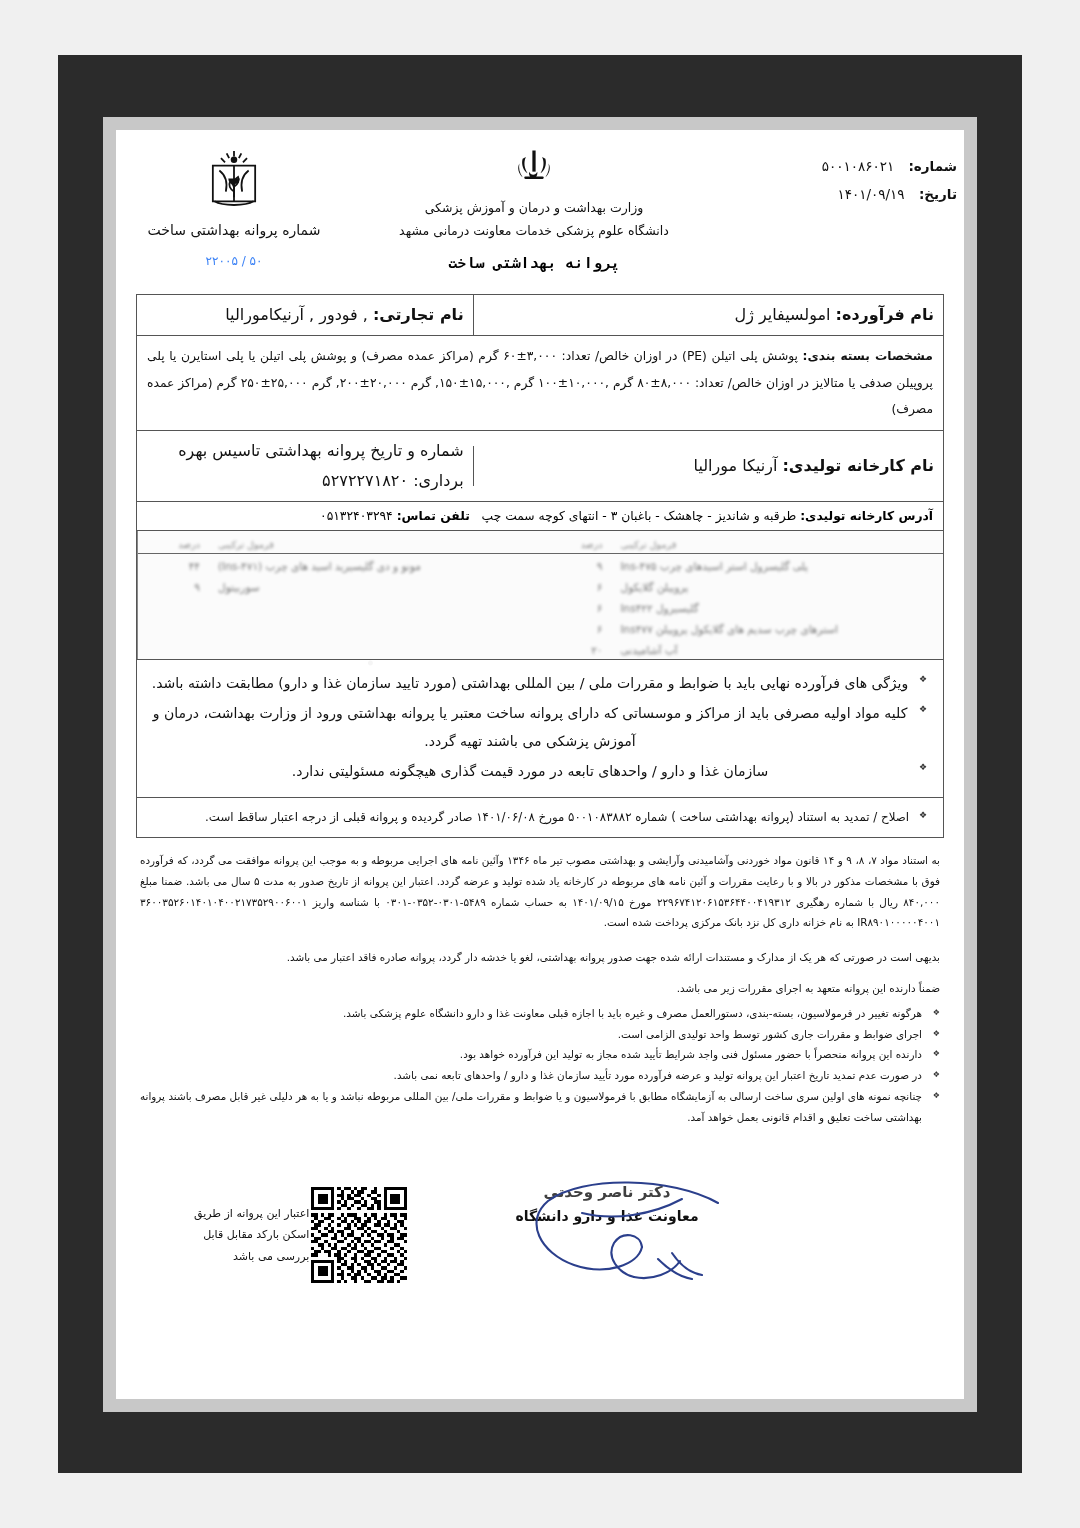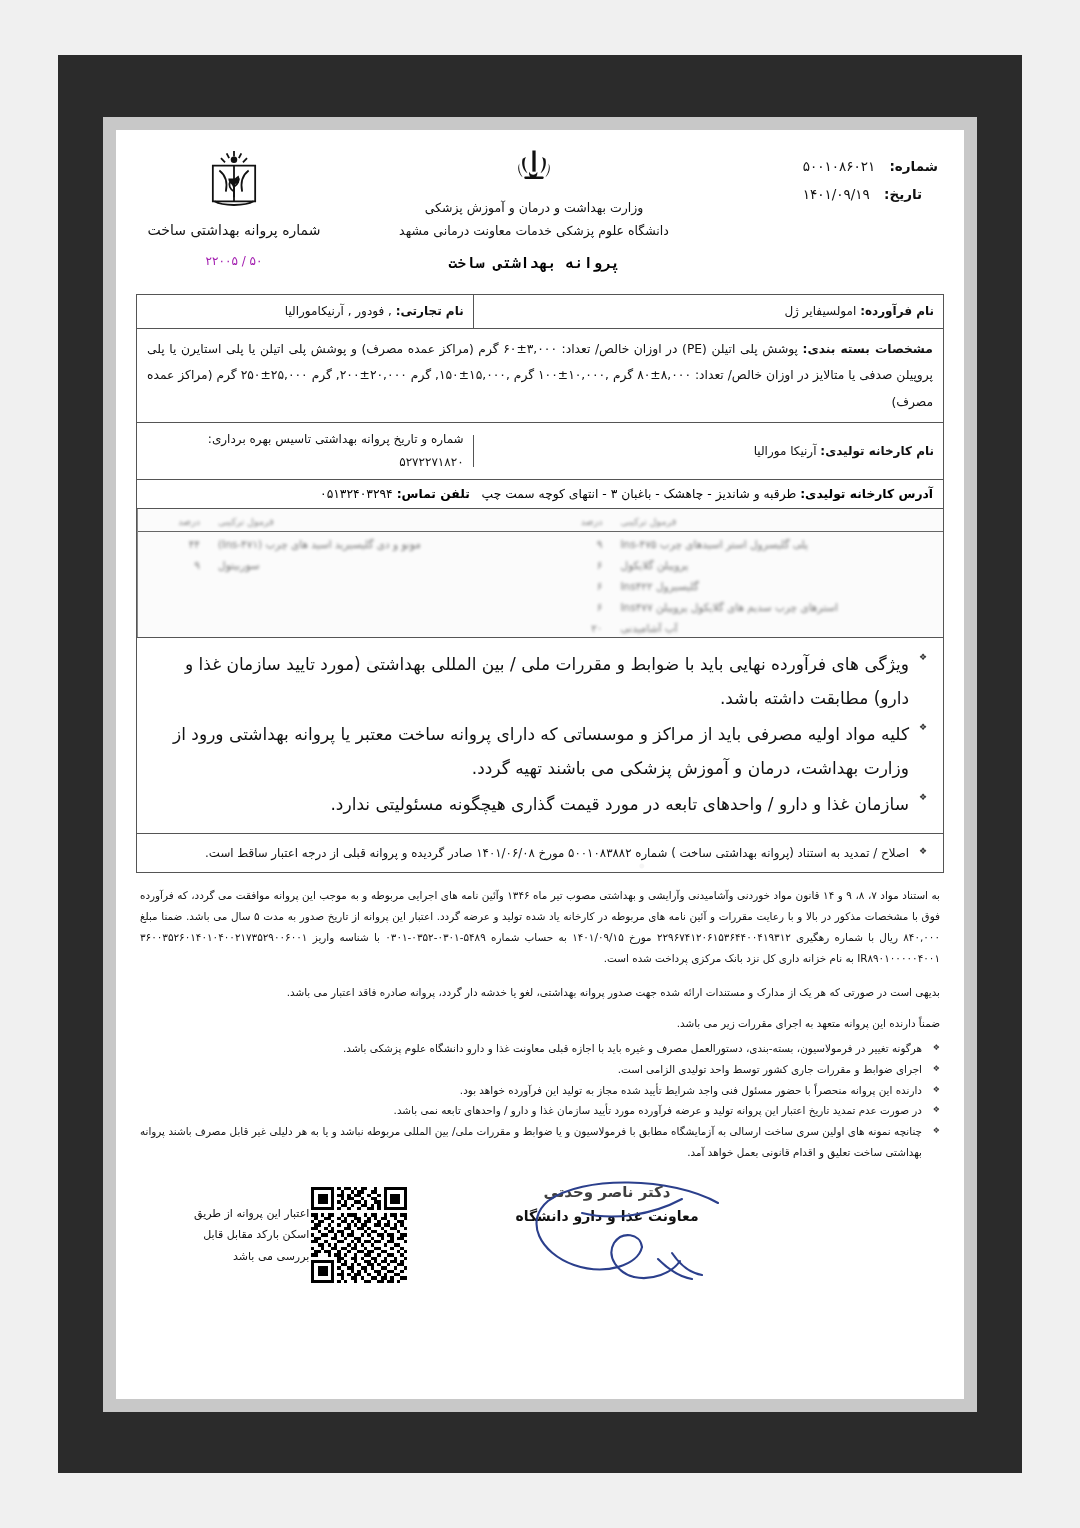--- a/index.html
+++ b/index.html
@@ -33,22 +33,22 @@
     pointer-events:none;
     opacity:.035;
     background:
       radial-gradient(circle at 30% 42%, #000 0 2px, transparent 3px),
       radial-gradient(circle at 62% 58%, #000 0 2px, transparent 3px);
   }
 
   
   .header{position:relative;height:160px;}
   .hdr-left{
-    position:absolute;right:26px;top:28px;
-    text-align:left;direction:rtl;
+    position:absolute;right:7px;top:28px;
+    text-align:right;direction:rtl;
   }
   .hdr-left .kv{
     font-size:13.5px;color:#111;margin-bottom:12px;
     white-space:nowrap;letter-spacing:.3px;
   }
   .hdr-left .kv b{font-weight:700;}
   .hdr-left .kv .val{margin-inline-start:10px;}
 
   .hdr-center{
     position:absolute;left:0;right:12px;top:14px;
@@ -62,37 +62,37 @@
   .hdr-center .title{
     font-size:15px;font-weight:700;color:#000;margin-top:16px;font-family:Liberation Mono, monospace;
   }
 
   .hdr-right{
     position:absolute;left:28px;top:16px;
     width:180px;text-align:center;
   }
   .emblem-uni{width:66px;height:70px;margin:0 auto;display:block;}
   .hdr-right .cap{font-size:14px;color:#111;margin-top:6px;}
-  .hdr-right .num{font-size:12px;color:#a21caf;margin-top:16px;letter-spacing:2px;}
+  .hdr-right .num{font-size:12px;color:#3b82f6;margin-top:16px;letter-spacing:2px;}
 
   
   .tbl{
     margin:4px 20px 0 20px;
     border:1.5px solid #555;
     border-bottom:none;
   }
   .row{
     display:flex;
     border-bottom:1.5px solid #555;
     min-height:28px;
     align-items:center;
   }
   .cell{
     padding:5px 9px;
-    font-size:12px;color:#111;
+    font-size:16px;color:#111;
     line-height:1.9;
   }
   .cell b{font-weight:700;}
   .c-half{flex:0 0 56%;border-left:1.5px solid #555;}
   .c-rest{flex:1 1 auto;}
   .spec{
     display:block;padding:7px 10px;
     font-size:12.3px;line-height:2.15;color:#111;text-align:justify;
   }
   .addr{font-size:12.3px;padding:6px 10px;}
@@ -123,22 +123,22 @@
   }
   .blur.h{font-size:9.5px;opacity:.55;}
 
   
   .bl{
     border-bottom:1.5px solid #555;
     padding:9px 14px 10px 14px;
   }
   .bl li{
     list-style:none;
-    font-size:17px;line-height:2.0;color:#111;
-    position:relative;padding-right:20px;margin-bottom:2px;
+    font-size:14px;line-height:2.0;color:#111;
+    position:relative;padding-right:20px;margin-bottom:2px;text-align:center;
   }
   .bl li::before{
     content:"\2756";
     position:absolute;right:2px;top:1px;font-size:9px;color:#333;
   }
   ul{margin:0;padding:0;}
 
   .amend{
     border-bottom:1.5px solid #555;
     padding:8px 14px;

